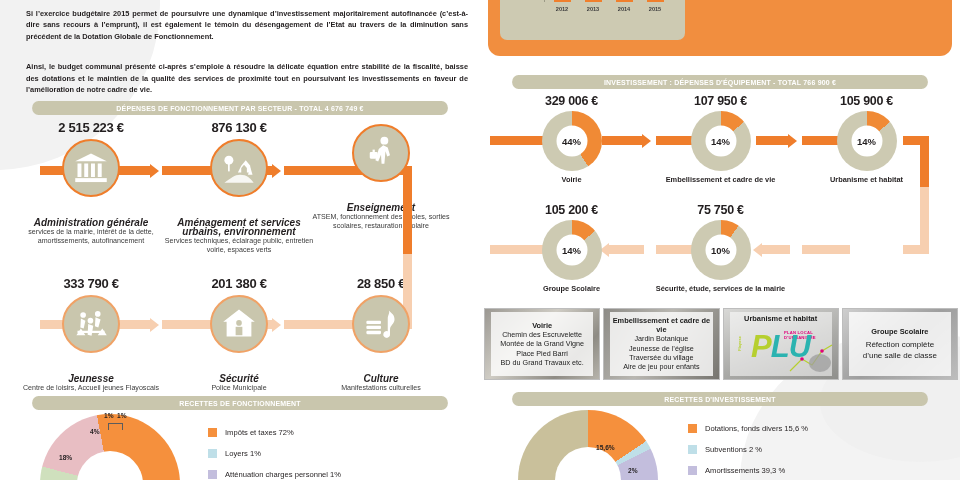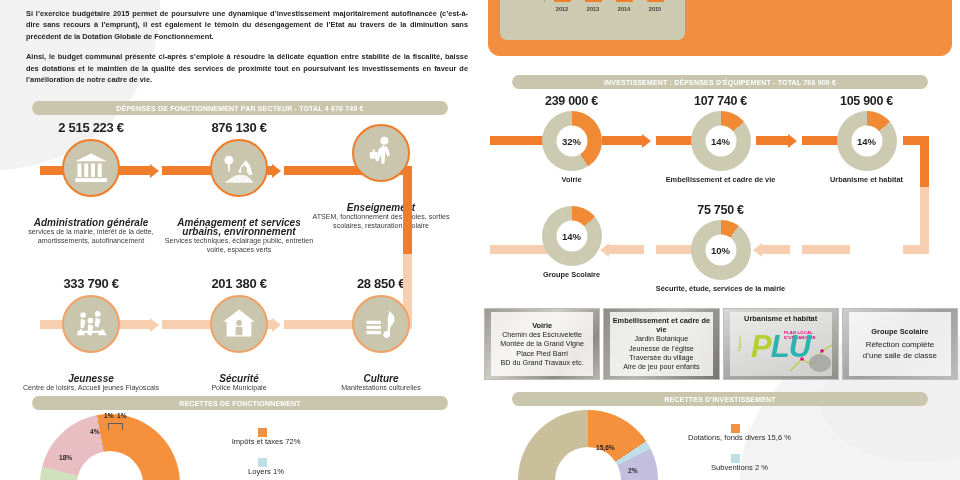--- a/index.html
+++ b/index.html
@@ -35,21 +35,21 @@
   
   .col-left  { position: absolute; left: 0;   top: 4px; width: 480px; height: 480px; }
   .col-right { position: absolute; left: 480px; top: 0; width: 480px; height: 480px; }
 
   
   .intro {
     position: absolute; left: 26px; top: 4px; width: 442px;
     font-size: 7.4px; line-height: 11.4px;
     color: #231f20; font-weight: bold; text-align: justify;
   }
-  .intro p + p { margin-top: 9px; }
+  .intro p + p { margin-top: 19px; }
 
   
   .sect-bar {
     background: #c9c6ad;
     border-radius: 7px;
     height: 14px;
     display: flex; align-items: center; justify-content: center;
     color: #ffffff;
     font-size: 7.6px; font-weight: bold;
     letter-spacing: .2px;
@@ -186,21 +186,21 @@
   }
   .pie .hole {
     position: absolute; left: 50%; top: 50%; transform: translate(-50%,-50%);
     border-radius: 50%; background: #ffffff;
   }
   .pie-lbl {
     position: absolute; font-size: 6.6px; font-weight: bold; color: #231f20;
     white-space: nowrap;
   }
   .legend { position: absolute; }
-  .leg-row { display: flex; align-items: center; margin-bottom: 12px; flex-direction: column; }
+  .leg-row { display: flex; align-items: flex-start; margin-bottom: 12px; }
   .leg-sw { width: 9px; height: 9px; margin-right: 8px; flex: none; }
   .leg-tx { font-size: 7.6px; color: #231f20; }
   .leader {
     position: absolute; background: #5c5c5c; height: 1px;
   }
 </style>
 </head>
 <body>
 
 <div class="page">
@@ -401,29 +401,29 @@
       <div class="conn" style="left:122px; top:42px; width:40px;"></div>
       <div class="arrowhead right" style="left:162px; top:40px;"></div>
       <div class="conn" style="left:176px; top:42px; width:48px;"></div>
       <div class="conn" style="left:276px; top:42px; width:32px;"></div>
       <div class="arrowhead right" style="left:308px; top:40px;"></div>
       <div class="conn" style="left:322px; top:42px; width:48px;"></div>
       <div class="conn" style="left:423px; top:42px; width:26px;"></div>
       <div class="elbow" style="left:440px; top:42px; width:9px; height:108px;"></div>
 
       <div class="dn-item" style="left:14px; top:0;">
-        <div class="dn-amount">239 000 €</div>
+        <div class="dn-amount">329 006 €</div>
         <div class="donut" style="background: conic-gradient(#f08a35 0deg 147.6deg, #cdcab2 147.6deg 360deg);">
-          <div class="hole">32%</div>
+          <div class="hole">44%</div>
         </div>
         <div class="dn-label">Voirie</div>
       </div>
 
       <div class="dn-item" style="left:163px; top:0;">
-        <div class="dn-amount">107 740 €</div>
+        <div class="dn-amount">107 950 €</div>
         <div class="donut" style="background: conic-gradient(#f08a35 0deg 50.4deg, #cdcab2 50.4deg 360deg);">
           <div class="hole">14%</div>
         </div>
         <div class="dn-label">Embellissement et cadre de vie</div>
       </div>
 
       <div class="dn-item" style="left:309px; top:0;">
         <div class="dn-amount">105 900 €</div>
         <div class="donut" style="background: conic-gradient(#f08a35 0deg 50.4deg, #cdcab2 50.4deg 360deg);">
           <div class="hole">14%</div>
@@ -437,20 +437,21 @@
       <div class="arrowhead left" style="left:120px; top:40px;"></div>
       <div class="conn pale" style="left:129px; top:42px; width:35px;"></div>
       <div class="conn pale" style="left:176px; top:42px; width:48px;"></div>
       <div class="arrowhead left" style="left:273px; top:40px;"></div>
       <div class="conn pale" style="left:282px; top:42px; width:28px;"></div>
       <div class="conn pale" style="left:322px; top:42px; width:48px;"></div>
       <div class="conn pale" style="left:423px; top:42px; width:26px;"></div>
       <div class="elbow pale" style="left:440px; top:-16px; width:9px; height:58px;"></div>
 
       <div class="dn-item" style="left:14px; top:0;">
+        <div class="dn-amount">105 200 €</div>
         <div class="donut" style="background: conic-gradient(#f08a35 0deg 50.4deg, #cdcab2 50.4deg 360deg);">
           <div class="hole">14%</div>
         </div>
         <div class="dn-label">Groupe Scolaire</div>
       </div>
 
       <div class="dn-item" style="left:163px; top:0;">
         <div class="dn-amount">75 750 €</div>
         <div class="donut" style="background: conic-gradient(#f08a35 0deg 36deg, #cdcab2 36deg 360deg);">
           <div class="hole">10%</div>

